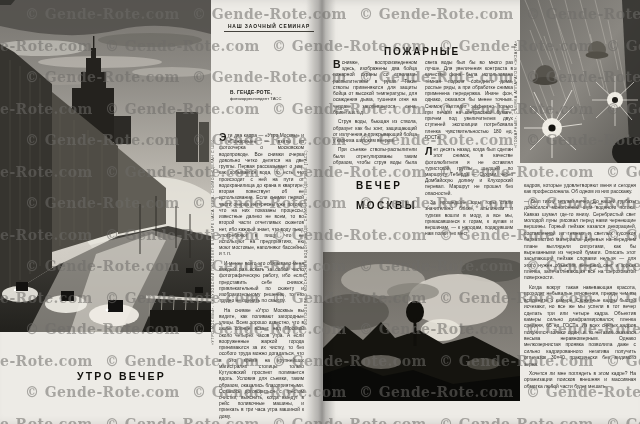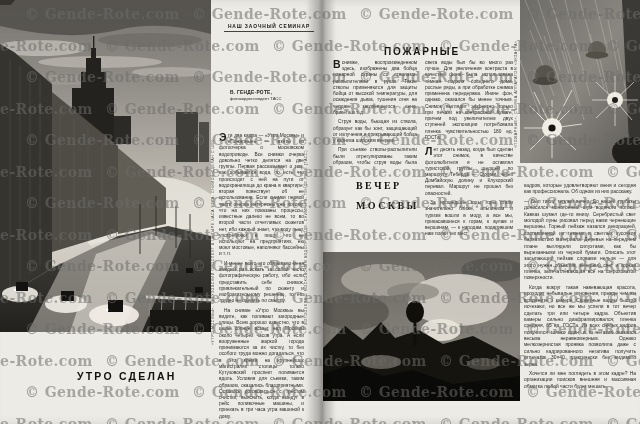--- a/index.html
+++ b/index.html
@@ -10,21 +10,21 @@
   .page-right{left:322px;width:318px;box-shadow:inset 7px 0 10px rgba(0,0,0,.14);}
   .gutter{position:absolute;left:306px;top:0;width:30px;height:424px;z-index:5;
           background:linear-gradient(90deg,rgba(0,0,0,0) 0%,rgba(0,0,0,.16) 40%,rgba(0,0,0,.30) 52%,rgba(0,0,0,.12) 66%,rgba(0,0,0,0) 100%);}
   .abs{position:absolute;}
   
   .h-seminar{font-size:4.9px;font-weight:bold;letter-spacing:.9px;color:#15140f;
              border-bottom:.6px solid #44423c;padding-bottom:1.5px;text-align:center;}
   .h-credit1{font-size:4.8px;font-weight:bold;color:#1b1a16;letter-spacing:.3px;}
   .h-credit2{font-size:4.2px;color:#2a2925;margin-top:1px;}
   .h-title{font-weight:bold;color:#12110d;letter-spacing:2.2px;font-size:10.5px;white-space:nowrap;margin-top:13px;}
-  .h-stack{font-weight:bold;color:#12110d;letter-spacing:2.4px;font-size:10px;line-height:20px;white-space:nowrap;font-family:Liberation Serif, serif;}
+  .h-stack{font-weight:bold;color:#12110d;letter-spacing:2.4px;font-size:10px;line-height:20px;white-space:nowrap;}
   
   .col{font-size:4.8px;line-height:1.3;color:#2c2b27;text-align:justify;overflow:hidden;}
   .col p{margin:0 0 3.2px 0;text-indent:5px;}
   .col p.nofirst{text-indent:0;}
   .dropcap{float:left;font-size:10.5px;line-height:8.5px;font-weight:bold;color:#1b1a16;padding-right:1.2px;}
   
   .vcap{position:absolute;writing-mode:vertical-rl;transform:rotate(180deg);
         font-size:3.6px;letter-spacing:.55px;color:#45443f;white-space:nowrap;overflow:hidden;}
   
   .wm{position:absolute;z-index:30;pointer-events:none;white-space:nowrap;
@@ -118,21 +118,21 @@
     <div class="h-credit2">фотокорреспондент ТАСС</div>
   </div>
 
   <div class="abs col" style="left:219px;top:133px;width:85px;height:290px;">
     <p class="nofirst"><span class="dropcap">Э</span><span>ти два кадра — «Утро Москвы» и «Пожарные» — взяты из фотоочерка о московском водопроводе. Все снимки очерка довольно четко делятся на две группы. Первая рассказывает о том, как добывается вода, то есть что происходит с ней на пути от водохранилища до крана в квартире; вторая повествует об ее использовании. Если снимки первой части очерка интересны уже потому, что на них показаны процессы, известные далеко не всем, то во второй части отчетливых сюжетов нет, ибо каждый знает, что воду пьют, употребляют в пищу, что ее используют на предприятиях, ею моют мостовые, наполняют бассейны и т. п.</span></p>
     <p>И менее всего это обязывало меня каждый раз искать за собой чисто фотографическую работу, ибо если представить себе снимок, привлекательный по сюжету и изобразительному решению, то его трудно не оценить по смыслу.</p>
     <p>На снимке «Утро Москвы» вы видите, как поливают загородные улицы. Всем хорошо известно, что в июле солнце встает над Москвой около четырех часов утра. А если вооруженные жаркой города принимаются за их чистку, то без особого труда можно догадаться, что в это время на крупнейших магистралях столицы только Кутузовский проспект поливается вдоль. Условия для съемки, таким образом, оказались благоприятными. Осталось договориться с трестом очистки, выяснить, когда выедут в рейс поливочные машины, и приехать в три часа утра машиной к дому.</p>
 
   </div>
 
-  <div class="abs h-title" style="left:77px;top:357px;">УТРО СДЕЛАН</div>
+  <div class="abs h-title" style="left:77px;top:357px;">УТРО ВЕЧЕР</div>
 
   <div class="abs h-title" style="left:332px;top:33px;width:180px;text-align:center;font-size:10px;letter-spacing:1.8px;">ПОЖАРНЫЕ</div>
 
   <div class="abs col" style="left:333px;top:60px;width:84px;height:105px;">
     <p class="nofirst"><span class="dropcap">В</span><span> снимке, воспроизведенном здесь, изображены два бойца пожарной охраны со стволами-распылителями в руках. Такие стволы применяются для защиты бойца от высокой температуры, для осаждения дыма, тушения огня на чердаке, загоревшегося сена, брикета и т. д.</span></p>
     <p>Струя воды, бьющая из ствола, образует как бы зонт, защищающий от излучения и прикрывающий бойца у карниза широким веером.</p>
     <p>При съемке стволы-распылители были отрегулированы таким образом, чтобы струя воды была видна на расстоянии вытянутой руки. Это дало возможность подойти к бойцам на расстояние 1,5—2 метров без боязни попасть под душ или замочить аппаратуру. К сожалению, съемка происходила в пасмурную погоду.</p>
   </div>
 
   <div class="abs h-stack" style="left:356px;top:176px;">

